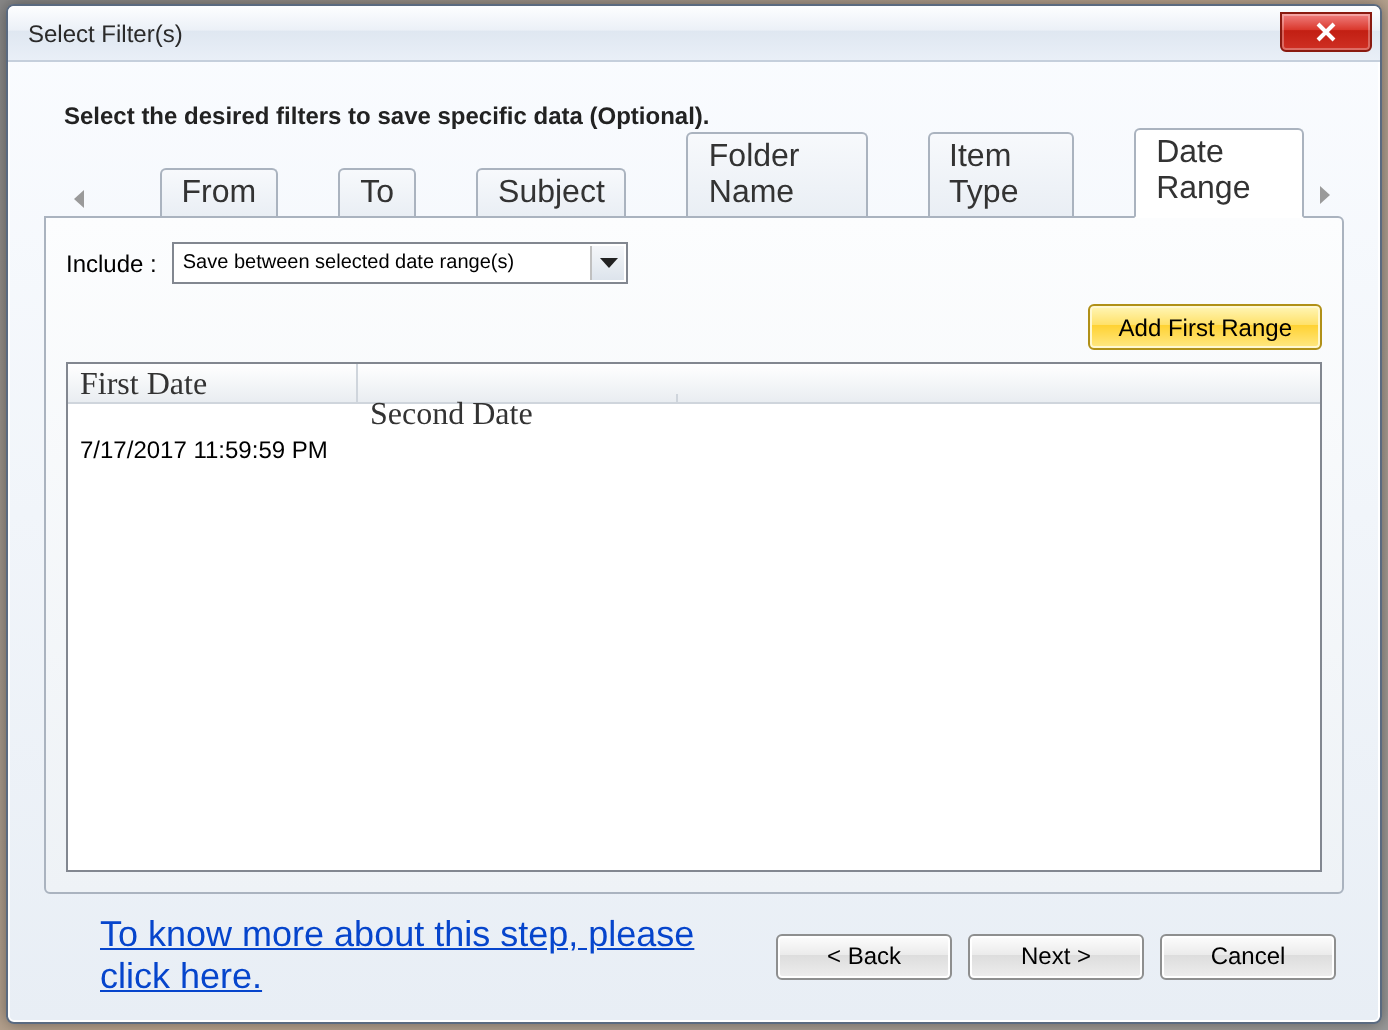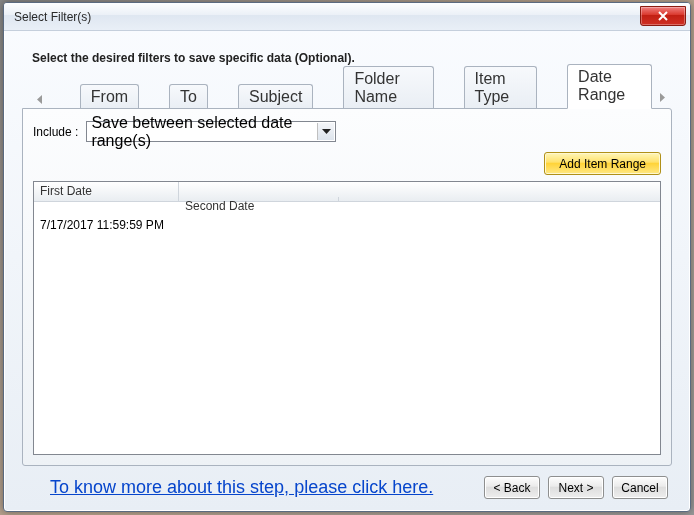--- a/index.html
+++ b/index.html
@@ -112,27 +112,27 @@
     position: relative;
   }
   .include-row {
     display: flex;
     align-items: center;
     margin-bottom: 10px;
     gap: 8px;
   }
   .include-label { font-size: 12px; }
   .include-select {
-    width: 250px;
+    width: 228px;
     height: 21px;
     border: 1px solid #828790;
     background: #fff;
     display: flex; align-items: center;
     padding: 0 4px;
-    font-size: 16px;
+    font-size: 10px;
     position: relative;
     cursor: pointer;
   }
   .include-select .caret {
     position: absolute;
     right: 1px; top: 1px;
     width: 17px; height: 17px;
     border-left: 1px solid #c0c0c0;
     background: linear-gradient(to bottom, #f4f6f9, #dde4ec);
     display: flex; align-items: center; justify-content: center;
@@ -169,23 +169,24 @@
   }
   .grid-head {
     display: flex;
     height: 20px;
     background: linear-gradient(to bottom, #ffffff, #e9edf1);
     border-bottom: 1px solid #cfd5dc;
   }
   .gh-cell {
     border-right: 1px solid #cfd5dc;
     padding: 2px 6px;
-    font-size: 12px;
+    font-size: 16px;
     color: #333;
     cursor: pointer;
+    font-family: Liberation Serif, serif;
   }
   .col1 { width: 145px; }
   .col2 { width: 160px; margin-top: 15px; }
   .col3 { flex: 1; border-right: none; }
   .grid-body { flex: 1; overflow: auto; }
   .grid-row {
     display: flex;
     height: 18px;
     font-size: 12px;
   }
@@ -197,21 +198,21 @@
     gap: 10px;
   }
   .help-link {
     color: #0645cc;
     text-decoration: underline;
     font-size: 18px;
     cursor: pointer;
     flex: 1;
   }
   .nav-btns { display: flex; gap: 8px; }
-  .nav-btns .btn { width: 56px; padding: 0; justify-content: center; }
+  .nav-btns .btn { width: 88px; padding: 0; justify-content: center; }
 </style>
 </head>
 <body>
 
 <div class="window">
   <div class="titlebar">
     <div class="titlebar-text">Select Filter(s)</div>
     <div class="close-btn">
       <svg width="12" height="10" viewBox="0 0 12 10">
         <path d="M2 1 L10 9 M10 1 L2 9" stroke="#fff" stroke-width="2" fill="none"></path>
@@ -249,21 +250,21 @@
           <span class="caret">
             <svg width="9" height="6" viewBox="0 0 9 6">
                 <path d="M0 0 L4.5 5 L9 0 Z" fill="#222"></path>
               </svg>
           </span>
         </div>
       </div>
 
       <div class="btn-row">
         <div class="btn accent">
-            <span>Add Item Range</span>
+            <span>Add First Range</span>
           </div>
       </div>
 
       <div class="grid">
         <div class="grid-head">
           <div class="gh-cell col1">First Date</div>
           <div class="gh-cell col2">Second Date</div>
           <div class="gh-cell col3"></div>
         </div>
         <div class="grid-body">

